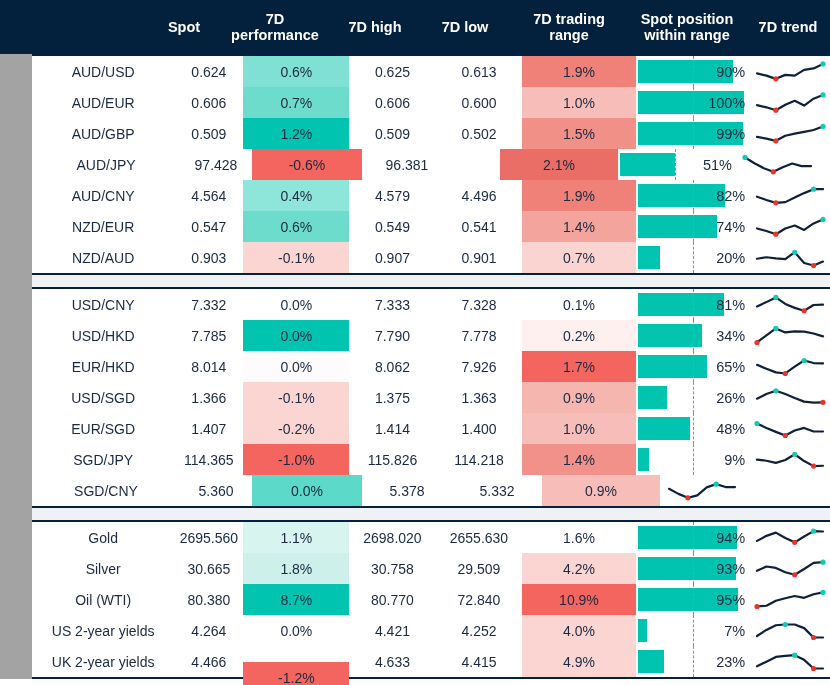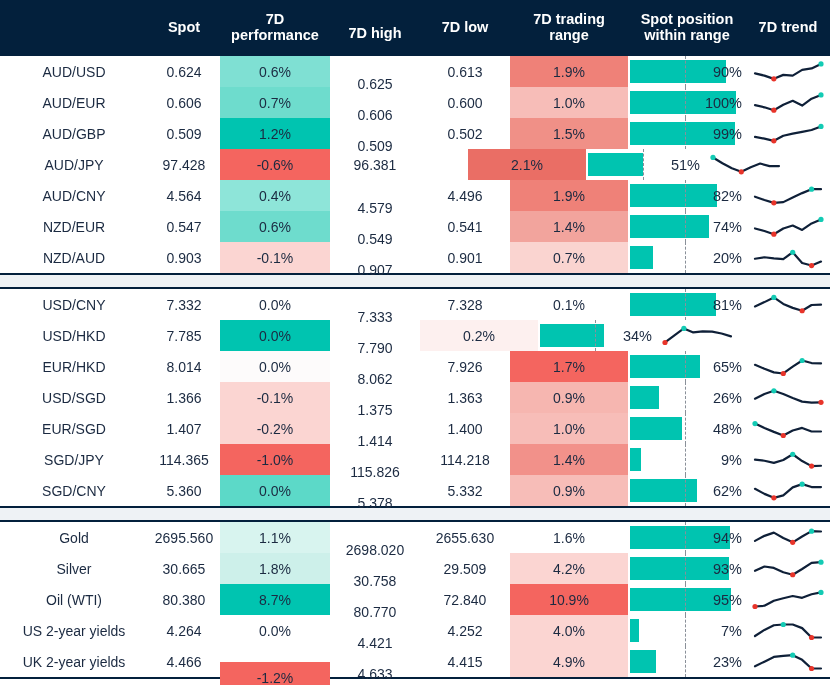--- a/index.html
+++ b/index.html
@@ -28,28 +28,28 @@
     justify-content: center;
     text-align: center;
     line-height: 1.12;
     padding: 0 2px;
   }
 
   
   .c-name  { width: 148px; }
   .c-spot  { width: 72px; }
   .c-perf  { width: 110px; }
-  .c-high  { width: 90px; margin-top: 12px; }
+  .c-high  { width: 90px; }
   .c-low   { width: 90px; }
   .c-range { width: 118px; }
   .c-bar   { width: 118px; }
   .c-trend { width: 84px; }
 
   
-  .tbody { background: #a3a3a3; }
+  .tbody { background: #a3a3a3; padding-left: 32px; }
 
   .block {
     border-top: 2px solid #03203c;
     border-bottom: 2px solid #03203c;
     background: #ffffff;
   }
   .gap {
     height: 12px;
     background: #eef2f5;
   }
@@ -289,20 +289,21 @@
               <circle cx="50.14" cy="18.76" r="2.6" fill="#e8342a"></circle>
               <circle cx="21.86" cy="5.44" r="2.6" fill="#13cbb4"></circle>
             </svg>
           </div>
         </div>
         <div class="row">
           <div class="cell name c-name">USD/HKD</div>
           <div class="cell num c-spot">7.785</div>
           <div class="cell shaded c-perf" style="background: rgb(0, 196, 176);">0.0%</div>
           <div class="cell num c-high">7.790</div>
+          <div class="cell num c-low">7.778</div>
           <div class="cell shaded c-range" style="background: rgb(253, 240, 239);">0.2%</div>
           <div class="cell barcell c-bar">
             <div class="bar" style="width: 64.4px;"></div>
             <div class="gridline"></div>
             <span class="pctlabel">34%</span>
           </div>
           <div class="cell trendcell c-trend">
             <svg width="72" height="26" class="spark" viewBox="0 0 72 26">
               <path d="M 3.00 19.48 L 12.43 12.28 L 21.86 5.44 L 31.29 9.40 L 40.71 8.32 L 50.14 8.68 L 59.57 10.48 L 69.00 13.36" fill="none" stroke="#0f2038" stroke-width="2.2" stroke-linecap="round" stroke-linejoin="round"></path>
               <circle cx="3.00" cy="19.48" r="2.6" fill="#e8342a"></circle>
@@ -390,25 +391,20 @@
             </svg>
           </div>
         </div>
         <div class="row">
           <div class="cell name c-name">SGD/CNY</div>
           <div class="cell num c-spot">5.360</div>
           <div class="cell shaded c-perf" style="background: rgb(92, 217, 200);">0.0%</div>
           <div class="cell num c-high">5.378</div>
           <div class="cell num c-low">5.332</div>
           <div class="cell shaded c-range" style="background: rgb(247, 189, 184);">0.9%</div>
-          <div class="cell barcell c-bar">
-            <div class="bar" style="width: 66.5px;"></div>
-            <div class="gridline"></div>
-            <span class="pctlabel">62%</span>
-          </div>
           <div class="cell trendcell c-trend">
             <svg width="72" height="26" class="spark" viewBox="0 0 72 26">
               <path d="M 3.00 10.84 L 12.43 15.88 L 21.86 19.84 L 31.29 17.32 L 40.71 9.40 L 50.14 6.16 L 59.57 9.04 L 69.00 9.04" fill="none" stroke="#0f2038" stroke-width="2.2" stroke-linecap="round" stroke-linejoin="round"></path>
               <circle cx="21.86" cy="19.84" r="2.6" fill="#e8342a"></circle>
               <circle cx="50.14" cy="6.16" r="2.6" fill="#13cbb4"></circle>
             </svg>
           </div>
         </div>
       </div>
       <div class="gap"></div>

